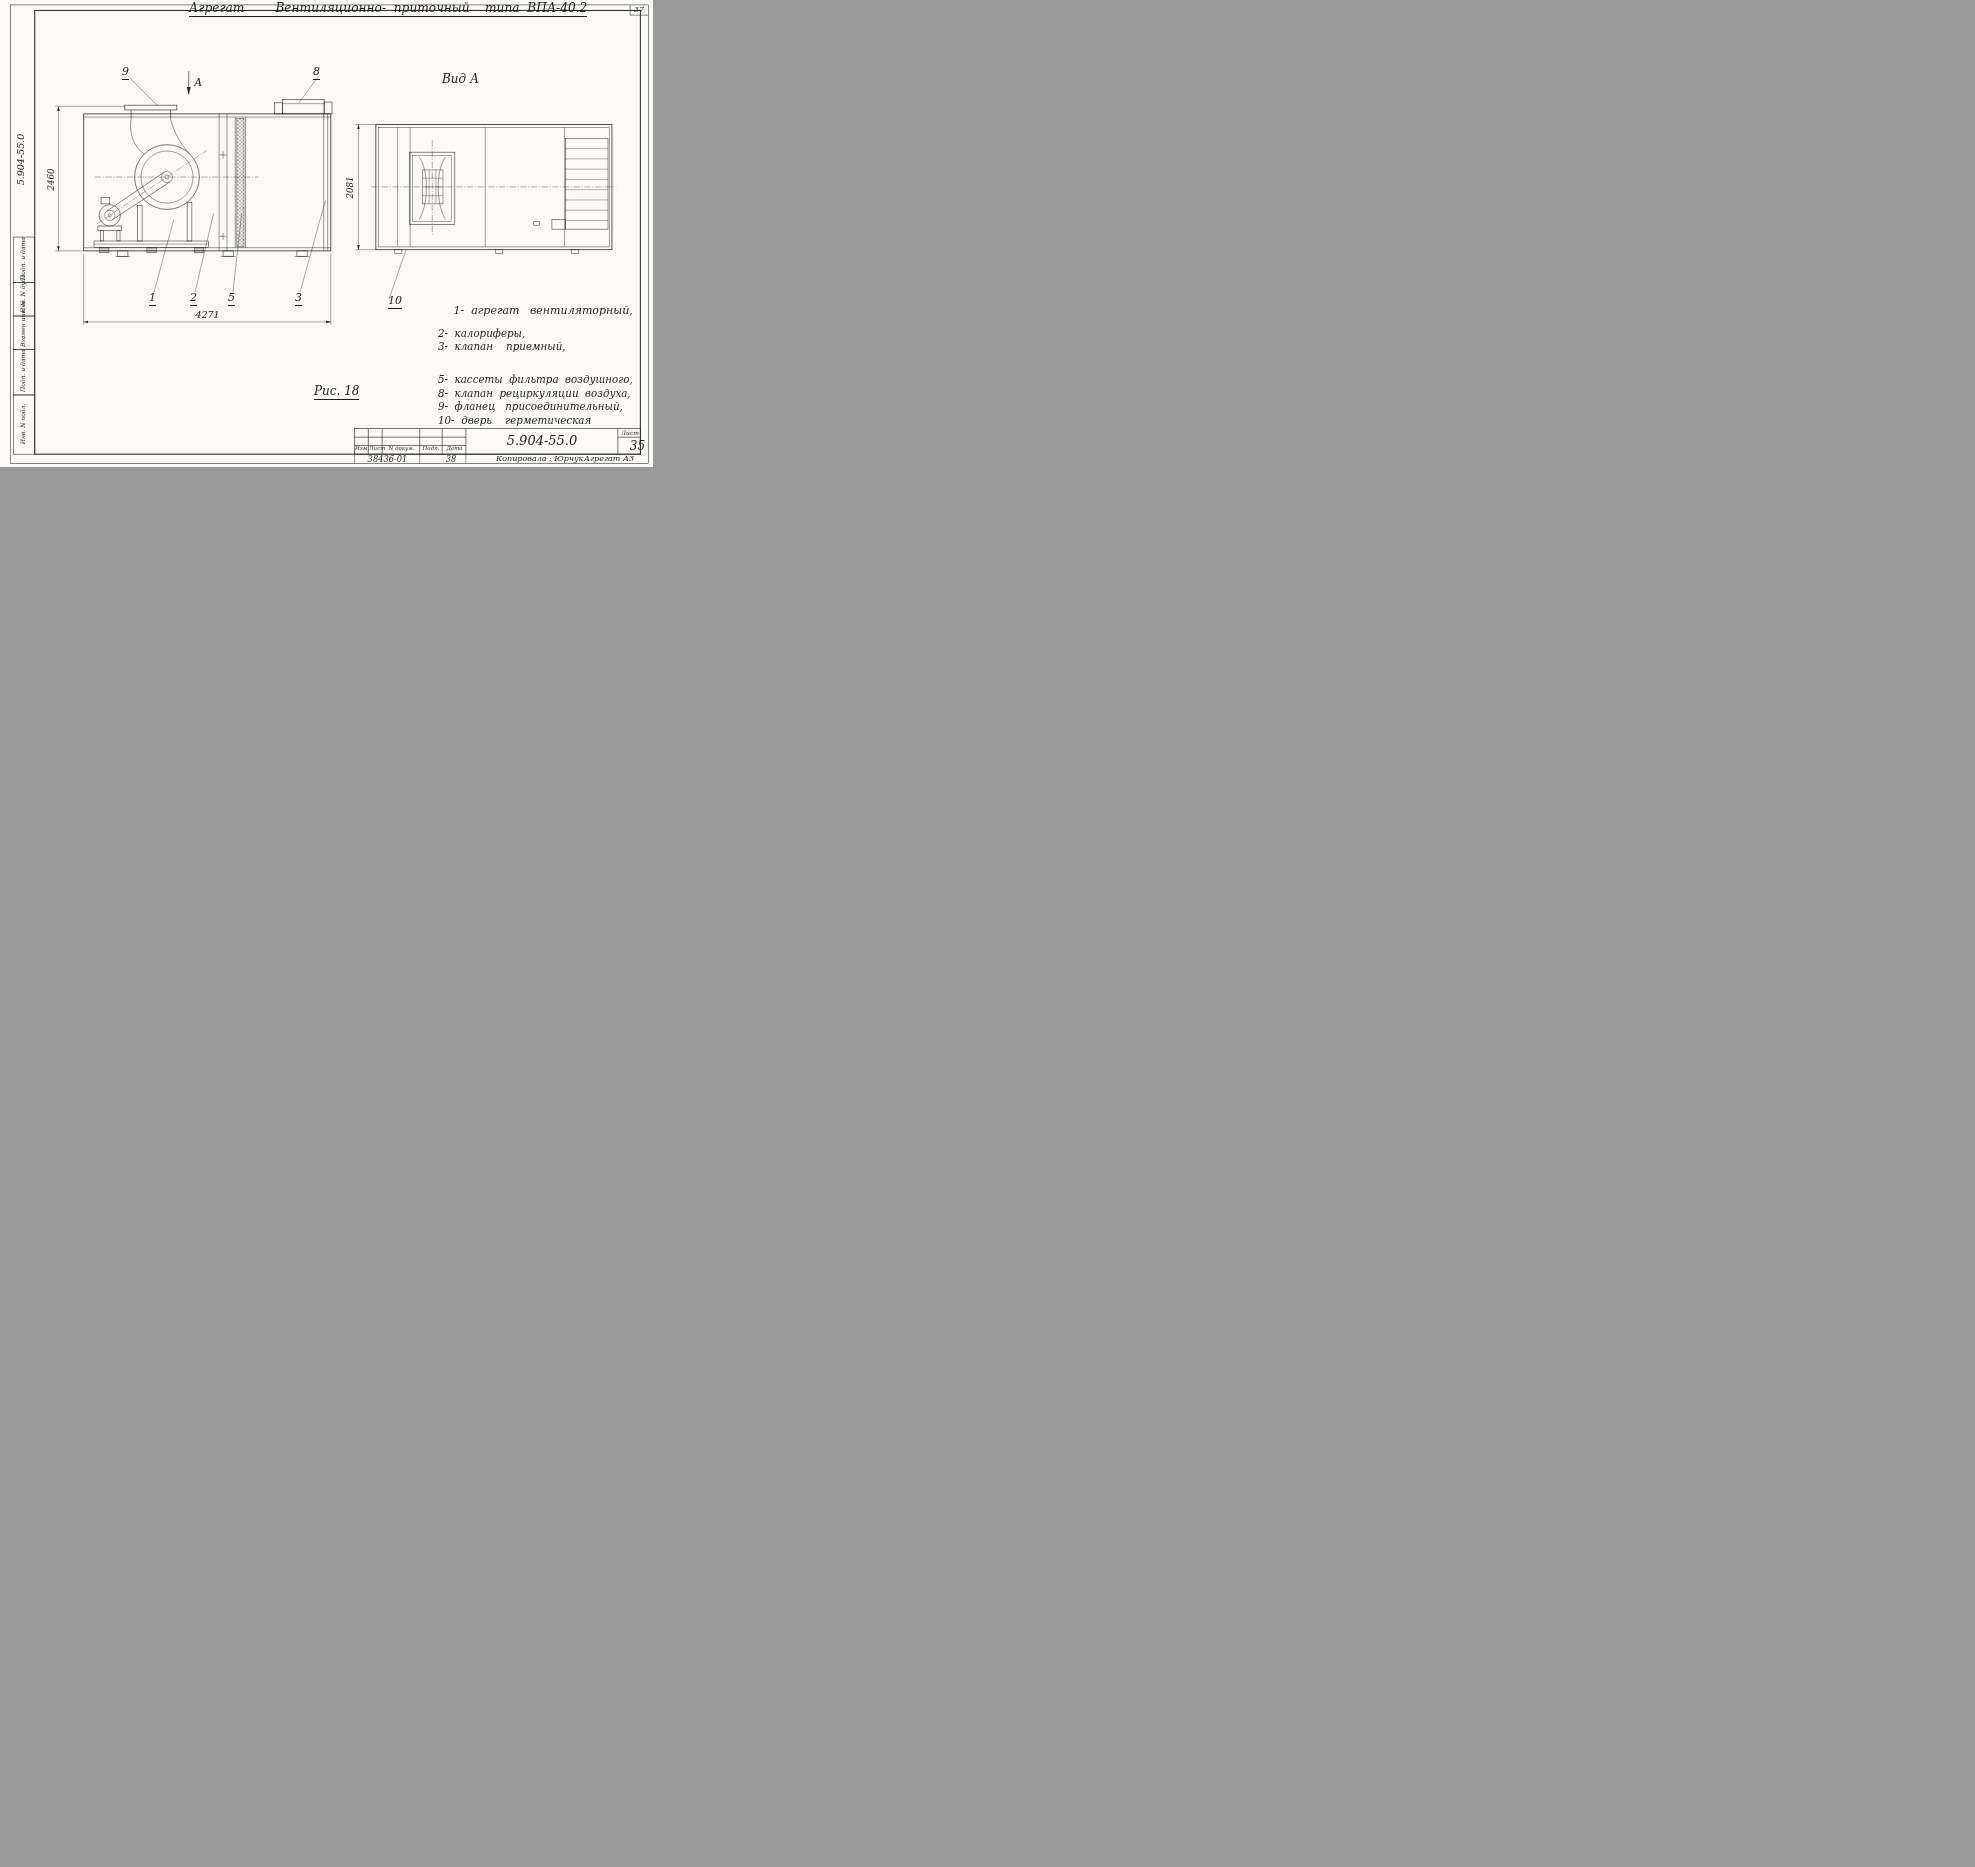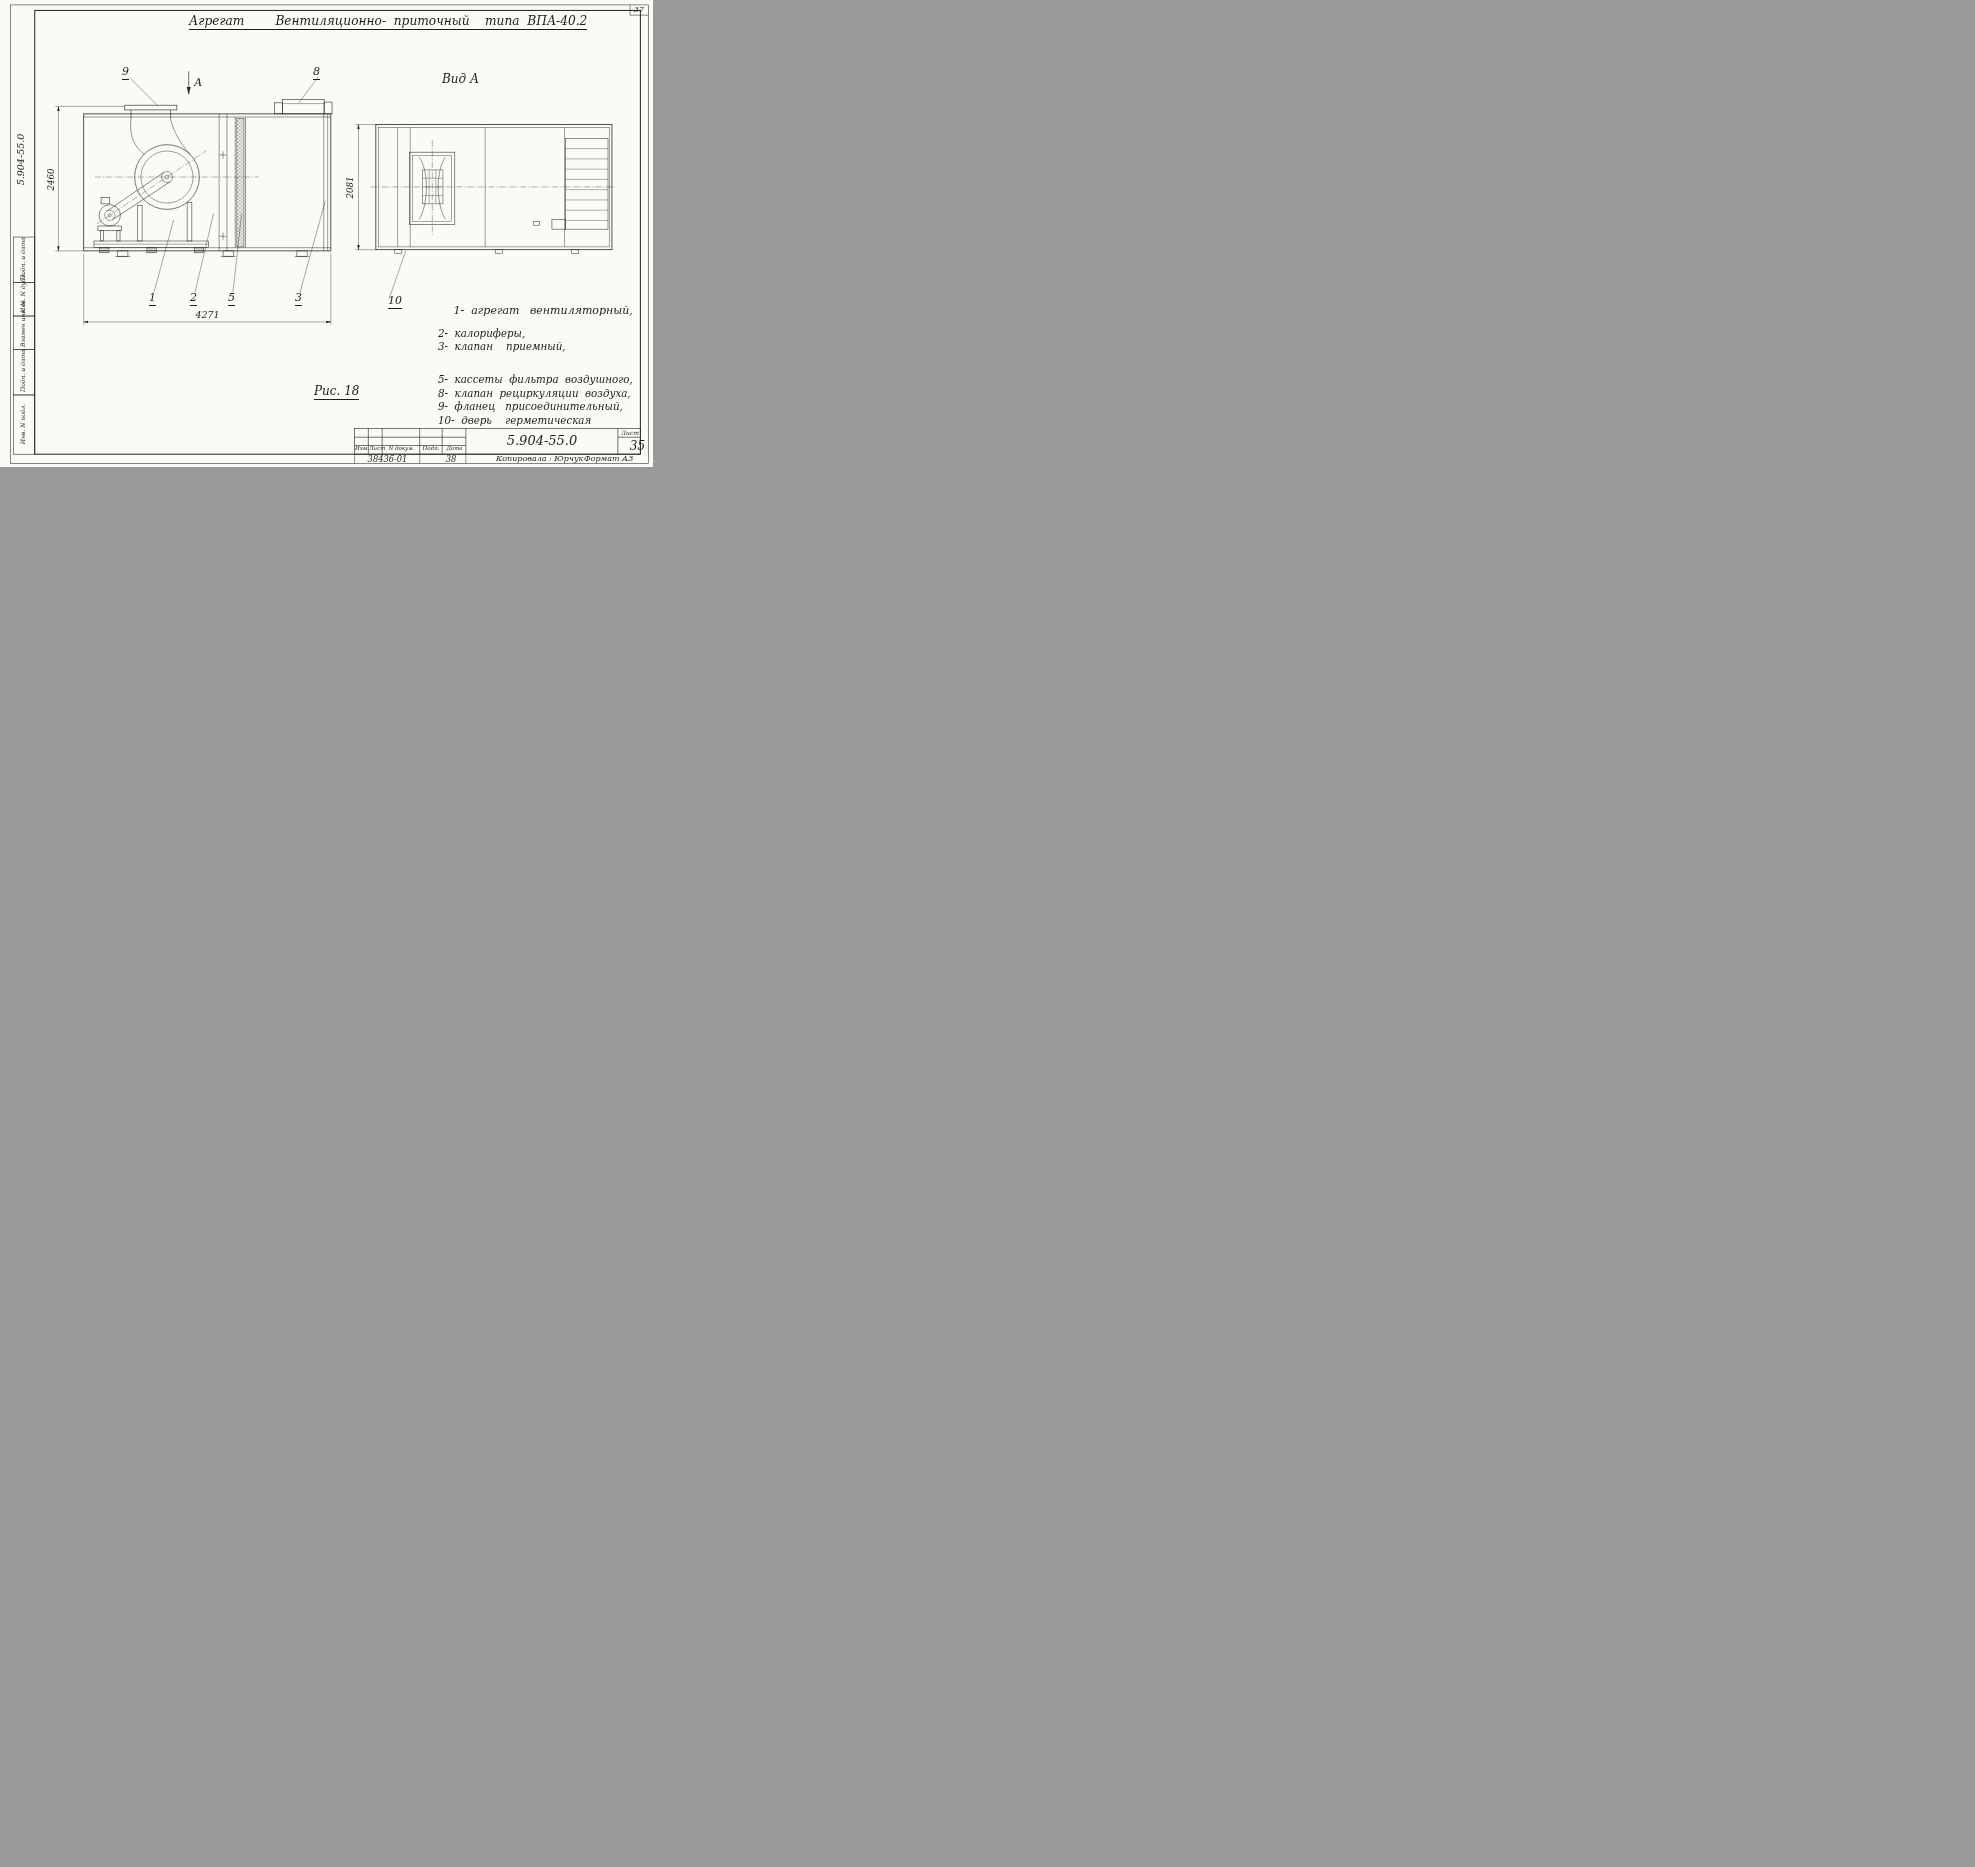--- a/index.html
+++ b/index.html
@@ -214,21 +214,21 @@
       <line x1="390" y1="740" x2="440" y2="556"></line>
       <line x1="494" y1="740" x2="541" y2="540"></line>
       <line x1="590" y1="740" x2="612" y2="540"></line>
       <line x1="760" y1="740" x2="824" y2="508"></line>
       <line x1="985" y1="758" x2="1028" y2="634"></line>
     </g>
   </svg>
 
   <span class="abs hw" style="left:634px;top:6px;width:13.4px;font-size:8px;text-align:left;">37</span>
 
-  <span class="abs hw ul" style="left:189px;top:15px;font-size:12.2px;">Агрегат        Вентиляционно-  приточный    типа  ВПА-40.2</span>
+  <span class="abs hw ul" style="left:189px;top:2px;font-size:12.2px;">Агрегат        Вентиляционно-  приточный    типа  ВПА-40.2</span>
 
   <span class="abs hw" style="left:442px;top:73px;font-size:12px;">Вид А</span>
 
   <span class="abs hw" style="left:194px;top:77px;font-size:11px;">А</span>
 
   <span class="abs hw ul" style="left:122px;top:66px;font-size:11px;">9</span>
   <span class="abs hw ul" style="left:313px;top:66px;font-size:11px;">8</span>
   <span class="abs hw ul" style="left:149px;top:292px;font-size:11px;">1</span>
   <span class="abs hw ul" style="left:190px;top:292px;font-size:11px;">2</span>
   <span class="abs hw ul" style="left:228px;top:292px;font-size:11px;">5</span>
@@ -266,16 +266,16 @@
   <span class="abs hw ctr" style="left:443px;top:446px;width:23px;font-size:5.5px;">Дата</span>
 
   <span class="abs hw ctr" style="left:466px;top:434px;width:152px;font-size:13px;">5.904-55.0</span>
 
   <span class="abs hw ctr" style="left:619px;top:430px;width:22px;font-size:6px;">Лист</span>
   <span class="abs hw ctr" style="left:619px;top:440px;width:37px;font-size:12px;">35</span>
 
   <span class="abs hw ctr" style="left:355px;top:455px;width:65px;font-size:8.3px;">38436-01</span>
   <span class="abs hw ctr" style="left:432px;top:455px;width:38px;font-size:8.3px;">38</span>
   <span class="abs hw" style="left:496px;top:455px;font-size:8px;">Копировала : Юрчук</span>
-  <span class="abs hw" style="left:584px;top:455px;font-size:8px;">Формат А3</span>
+  <span class="abs hw" style="left:584px;top:455px;font-size:8px;">Агрегат А3</span>
 
 </div>
 
 
 </body></html>

